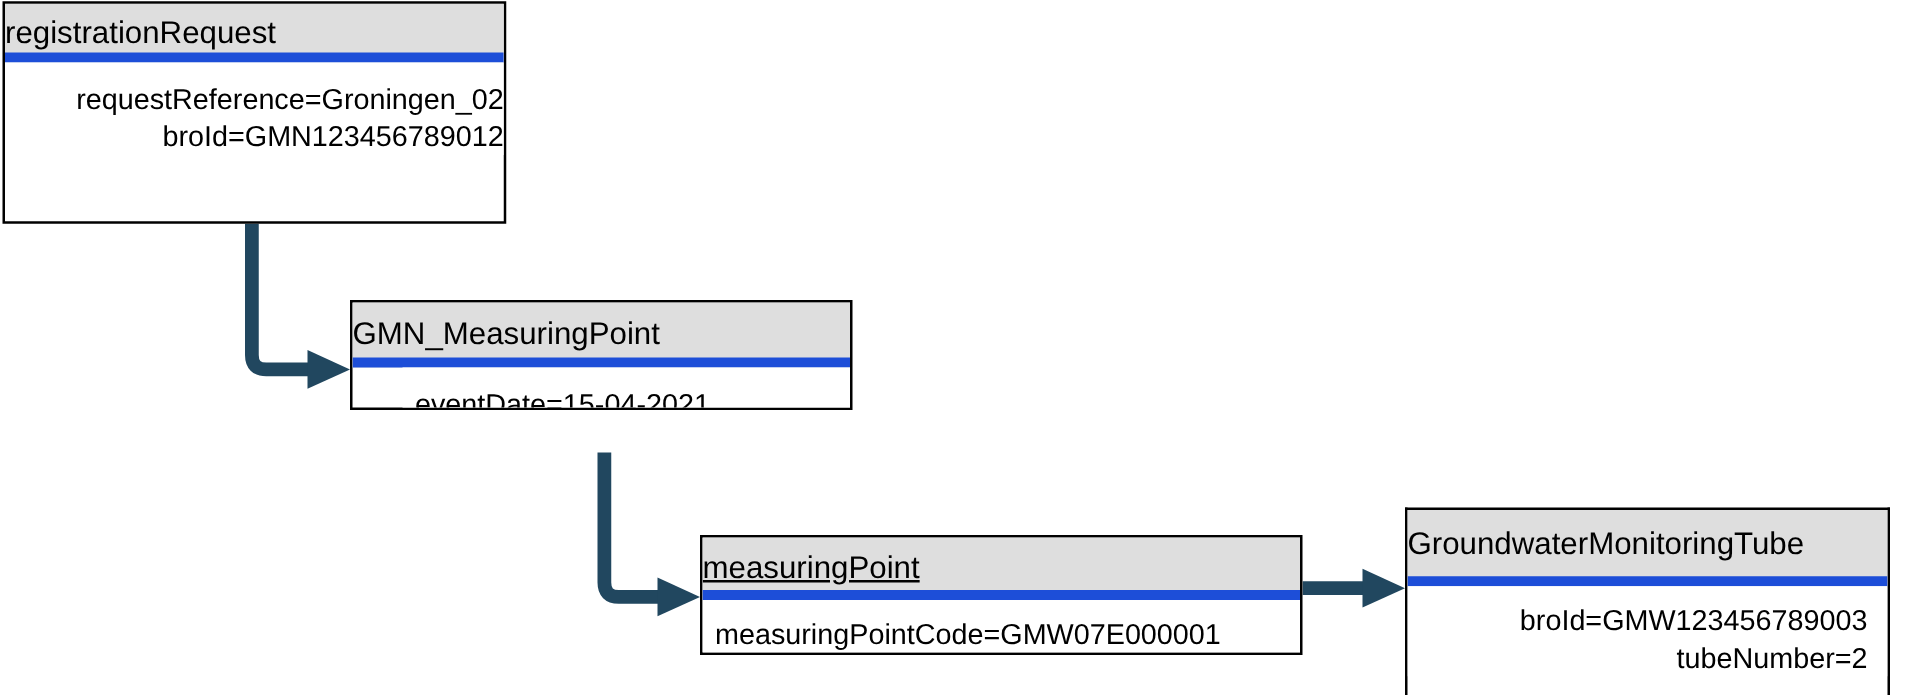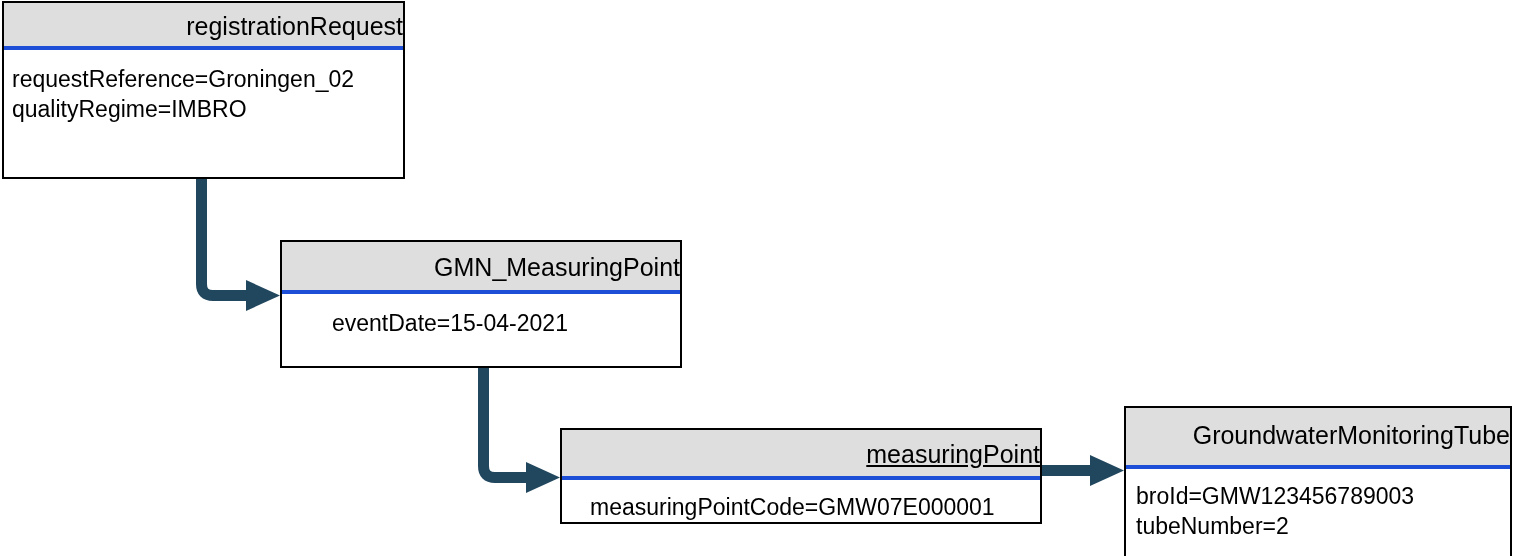--- a/index.html
+++ b/index.html
@@ -25,22 +25,22 @@
   .obj-box {
     position: absolute;
     box-sizing: border-box;
     border: 2px solid #000000;
     background: #ffffff;
     overflow: hidden;
   }
   .obj-header {
     box-sizing: border-box;
     background: #dedede;
-    border-bottom: 4px solid #1d4ed8;
-    text-align: right;
+    border-bottom: 8px solid #1d4ed8;
+    text-align: left;
     color: #000000;
     font-size: 25px;
     line-height: 1;
     white-space: nowrap;
     overflow: hidden;
   }
   .obj-body {
     box-sizing: border-box;
     background: #ffffff;
     color: #000000;
@@ -58,59 +58,61 @@
   
   #box-registration-request {
     left: 2px;  top: 1px;  width: 403px;  height: 178px;
   }
   #box-registration-request .obj-header {
     height: 47px;
     padding-top: 11px;
   }
   #box-registration-request .obj-body {
     padding: 14px 0 0 8px;
+    text-align: right;
   }
 
   
   #box-gmn-measuring-point {
-    left: 280px; top: 240px; width: 402px; height: 128px;
+    left: 280px; top: 240px; width: 402px; height: 88px;
   }
   #box-gmn-measuring-point .obj-header {
     height: 52px;
     padding-top: 13px;
   }
   #box-gmn-measuring-point .obj-body {
     padding: 14px 0 0 10px;
     margin-left: 40px;
   }
 
   
   #box-measuring-point {
     left: 560px; top: 428px; width: 482px; height: 96px;
   }
   #box-measuring-point .obj-header {
     height: 50px;
     padding-top: 12px;
     text-decoration: underline;
   }
   #box-measuring-point .obj-body {
-    padding: 12px 0 0 28px;
+    padding: 12px 0 0 10px;
   }
 
   
   #box-groundwater-monitoring-tube {
     left: 1124px; top: 406px; width: 388px; height: 150px;
     border-bottom: none;
   }
   #box-groundwater-monitoring-tube .obj-header {
     height: 61px;
     padding-top: 15px;
   }
   #box-groundwater-monitoring-tube .obj-body {
     padding: 12px 16px 0 10px;
+    text-align: right;
   }
 
   
   .connector {
     position: absolute;
     left: 0;
     top: 0;
     width: 1526px;
     height: 556px;
     overflow: visible;
@@ -145,21 +147,21 @@
 
   <svg class="connector" viewBox="0 0 1526 556">
     <path class="conn-path" d="M 1042 470.5 L 1092 470.5"></path>
     <polygon class="conn-head" points="1090,455 1124,470.5 1090,486"></polygon>
   </svg>
 
   <div class="obj-box" id="box-registration-request">
     <div class="obj-header">registrationRequest</div>
     <div class="obj-body">
       <div class="attr-line">requestReference=Groningen_02</div>
-      <div class="attr-line">qualityRegime=IMBRO</div>
+      <div class="attr-line">broId=GMN123456789012</div>
     </div>
   </div>
 
   <div class="obj-box" id="box-gmn-measuring-point">
     <div class="obj-header">GMN_MeasuringPoint</div>
     <div class="obj-body">
       <div class="attr-line">eventDate=15-04-2021</div>
     </div>
   </div>
 

